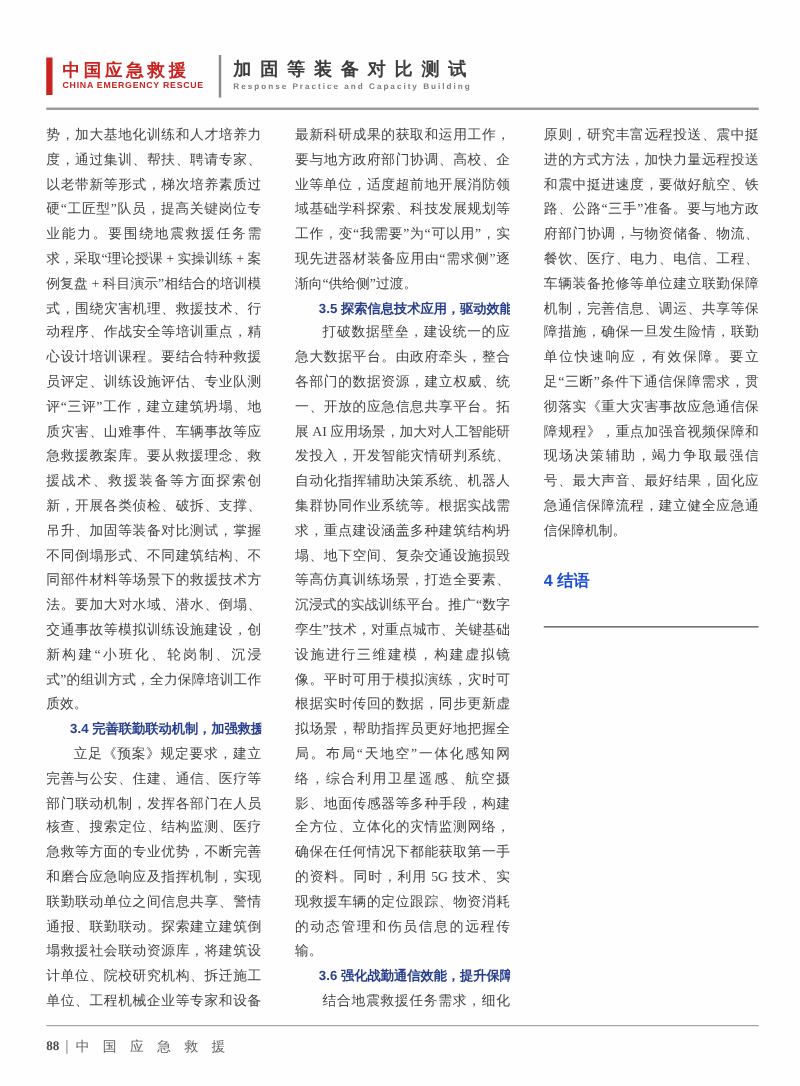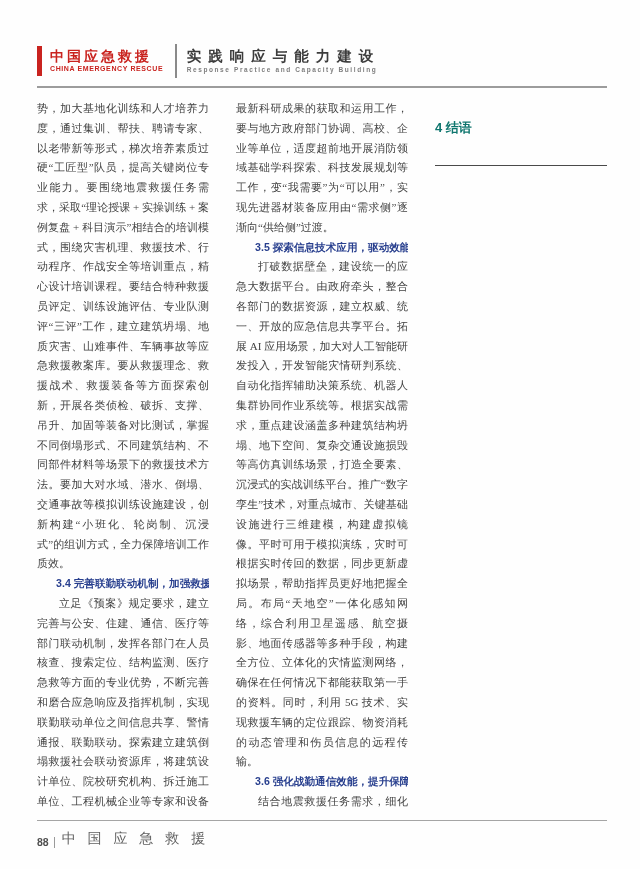--- a/index.html
+++ b/index.html
@@ -104,77 +104,77 @@
     font-weight: bold;
     color: #283f8e;
     font-size: 10.6px;
     text-indent: 1.8em;
     white-space: nowrap;
     overflow: hidden;
   }
   .h-section {
     font-family: "Liberation Sans", sans-serif;
     font-weight: bold;
-    color: #0f766e;
+    color: #1d4ed8;
     font-size: 13px;
     margin-top: 19px;
     margin-bottom: 6px;
   }
   .author-block {
     margin-top: 27px;
     border-top: 1.5px solid #4a4a4a;
     padding-top: 13px;
     font-size: 11px;
   }
 
   
   .footer-rule {
     border: none;
     border-top: 1.5px solid #a5a5a5;
     margin-top: 9px;
   }
   .page-footer {
     display: flex;
-    align-items: flex-end;
+    align-items: center;
     margin-top: 9px;
-    font-family: Liberation Sans, sans-serif;
+    font-family: Liberation Serif, serif;
     color: #5e5e5e;
   }
   .page-num {
     font-weight: bold;
     font-size: 10.5px;
     color: #4f4f4f;
   }
   .foot-vsep {
     width: 1px; height: 11px;
     background: #9a9a9a;
     margin: 0 7px 0 5px;
   }
   .journal-name {
-    font-size: 14px;
+    font-size: 11px;
     letter-spacing: 4px;
     color: #616161;
   }
 </style>
 </head>
 <body>
 
 <div class="page">
 
   <header class="masthead">
     <div class="brand">
       <div class="red-bar"></div>
       <div class="brand-text">
         <div class="brand-cn">中国应急救援</div>
         <div class="brand-en">CHINA EMERGENCY RESCUE</div>
       </div>
     </div>
     <div class="head-vsep"></div>
     <div class="section-title">
-      <div class="section-cn">实践响应与能力建设</div>
+      <div class="section-cn">加固等装备对比测试</div>
       <div class="section-en">Response Practice and Capacity Building</div>
     </div>
   </header>
 
   <hr class="header-rule">
 
   <main class="columns">
 
     <div class="col">
       <p class="para-cont">势，加大基地化训练和人才培养力度，通过集训、帮扶、聘请专家、以老带新等形式，梯次培养素质过硬“工匠型”队员，提高关键岗位专业能力。要围绕地震救援任务需求，采取“理论授课 + 实操训练 + 案例复盘 + 科目演示”相结合的培训模式，围绕灾害机理、救援技术、行动程序、作战安全等培训重点，精心设计培训课程。要结合特种救援员评定、训练设施评估、专业队测评“三评”工作，建立建筑坍塌、地质灾害、山难事件、车辆事故等应急救援教案库。要从救援理念、救援战术、救援装备等方面探索创新，开展各类侦检、破拆、支撑、吊升、加固等装备对比测试，掌握不同倒塌形式、不同建筑结构、不同部件材料等场景下的救援技术方法。要加大对水域、潜水、倒塌、交通事故等模拟训练设施建设，创新构建“小班化、轮岗制、沉浸式”的组训方式，全力保障培训工作质效。</p>
@@ -184,20 +184,21 @@
 
     <div class="col">
       <p class="para-cont">最新科研成果的获取和运用工作，要与地方政府部门协调、高校、企业等单位，适度超前地开展消防领域基础学科探索、科技发展规划等工作，变“我需要”为“可以用”，实现先进器材装备应用由“需求侧”逐渐向“供给侧”过渡。</p>
       <p class="h-sub">3.5 探索信息技术应用，驱动效能变革</p>
       <p class="para">打破数据壁垒，建设统一的应急大数据平台。由政府牵头，整合各部门的数据资源，建立权威、统一、开放的应急信息共享平台。拓展 AI 应用场景，加大对人工智能研发投入，开发智能灾情研判系统、自动化指挥辅助决策系统、机器人集群协同作业系统等。根据实战需求，重点建设涵盖多种建筑结构坍塌、地下空间、复杂交通设施损毁等高仿真训练场景，打造全要素、沉浸式的实战训练平台。推广“数字孪生”技术，对重点城市、关键基础设施进行三维建模，构建虚拟镜像。平时可用于模拟演练，灾时可根据实时传回的数据，同步更新虚拟场景，帮助指挥员更好地把握全局。布局“天地空”一体化感知网络，综合利用卫星遥感、航空摄影、地面传感器等多种手段，构建全方位、立体化的灾情监测网络，确保在任何情况下都能获取第一手的资料。同时，利用 5G 技术、实现救援车辆的定位跟踪、物资消耗的动态管理和伤员信息的远程传输。</p>
       <p class="h-sub">3.6 强化战勤通信效能，提升保障能力</p>
       <p class="para">结合地震救援任务需求，细化 72 小时自我保障物资配备标准，围绕实战研究消防员维持生存和高强度劳动所需标准。按照便于装载运行和利于任务区分</p>
     </div>
 
     <div class="col">
+      <p class="para-cont">原则，研究丰富远程投送、震中挺进的方式方法，加快力量远程投送和震中挺进速度，要做好航空、铁路、公路“三手”准备。要与地方政府部门协调，与物资储备、物流、餐饮、医疗、电力、电信、工程、车辆装备抢修等单位建立联勤保障机制，完善信息、调运、共享等保障措施，确保一旦发生险情，联勤单位快速响应，有效保障。要立足“三断”条件下通信保障需求，贯彻落实《重大灾害事故应急通信保障规程》，重点加强音视频保障和现场决策辅助，竭力争取最强信号、最大声音、最好结果，固化应急通信保障流程，建立健全应急通信保障机制。</p>
       <p class="h-section">4 结语</p>
       <div class="author-block">
         
       </div>
     </div>
 
   </main>
 
   <hr class="footer-rule">
 

